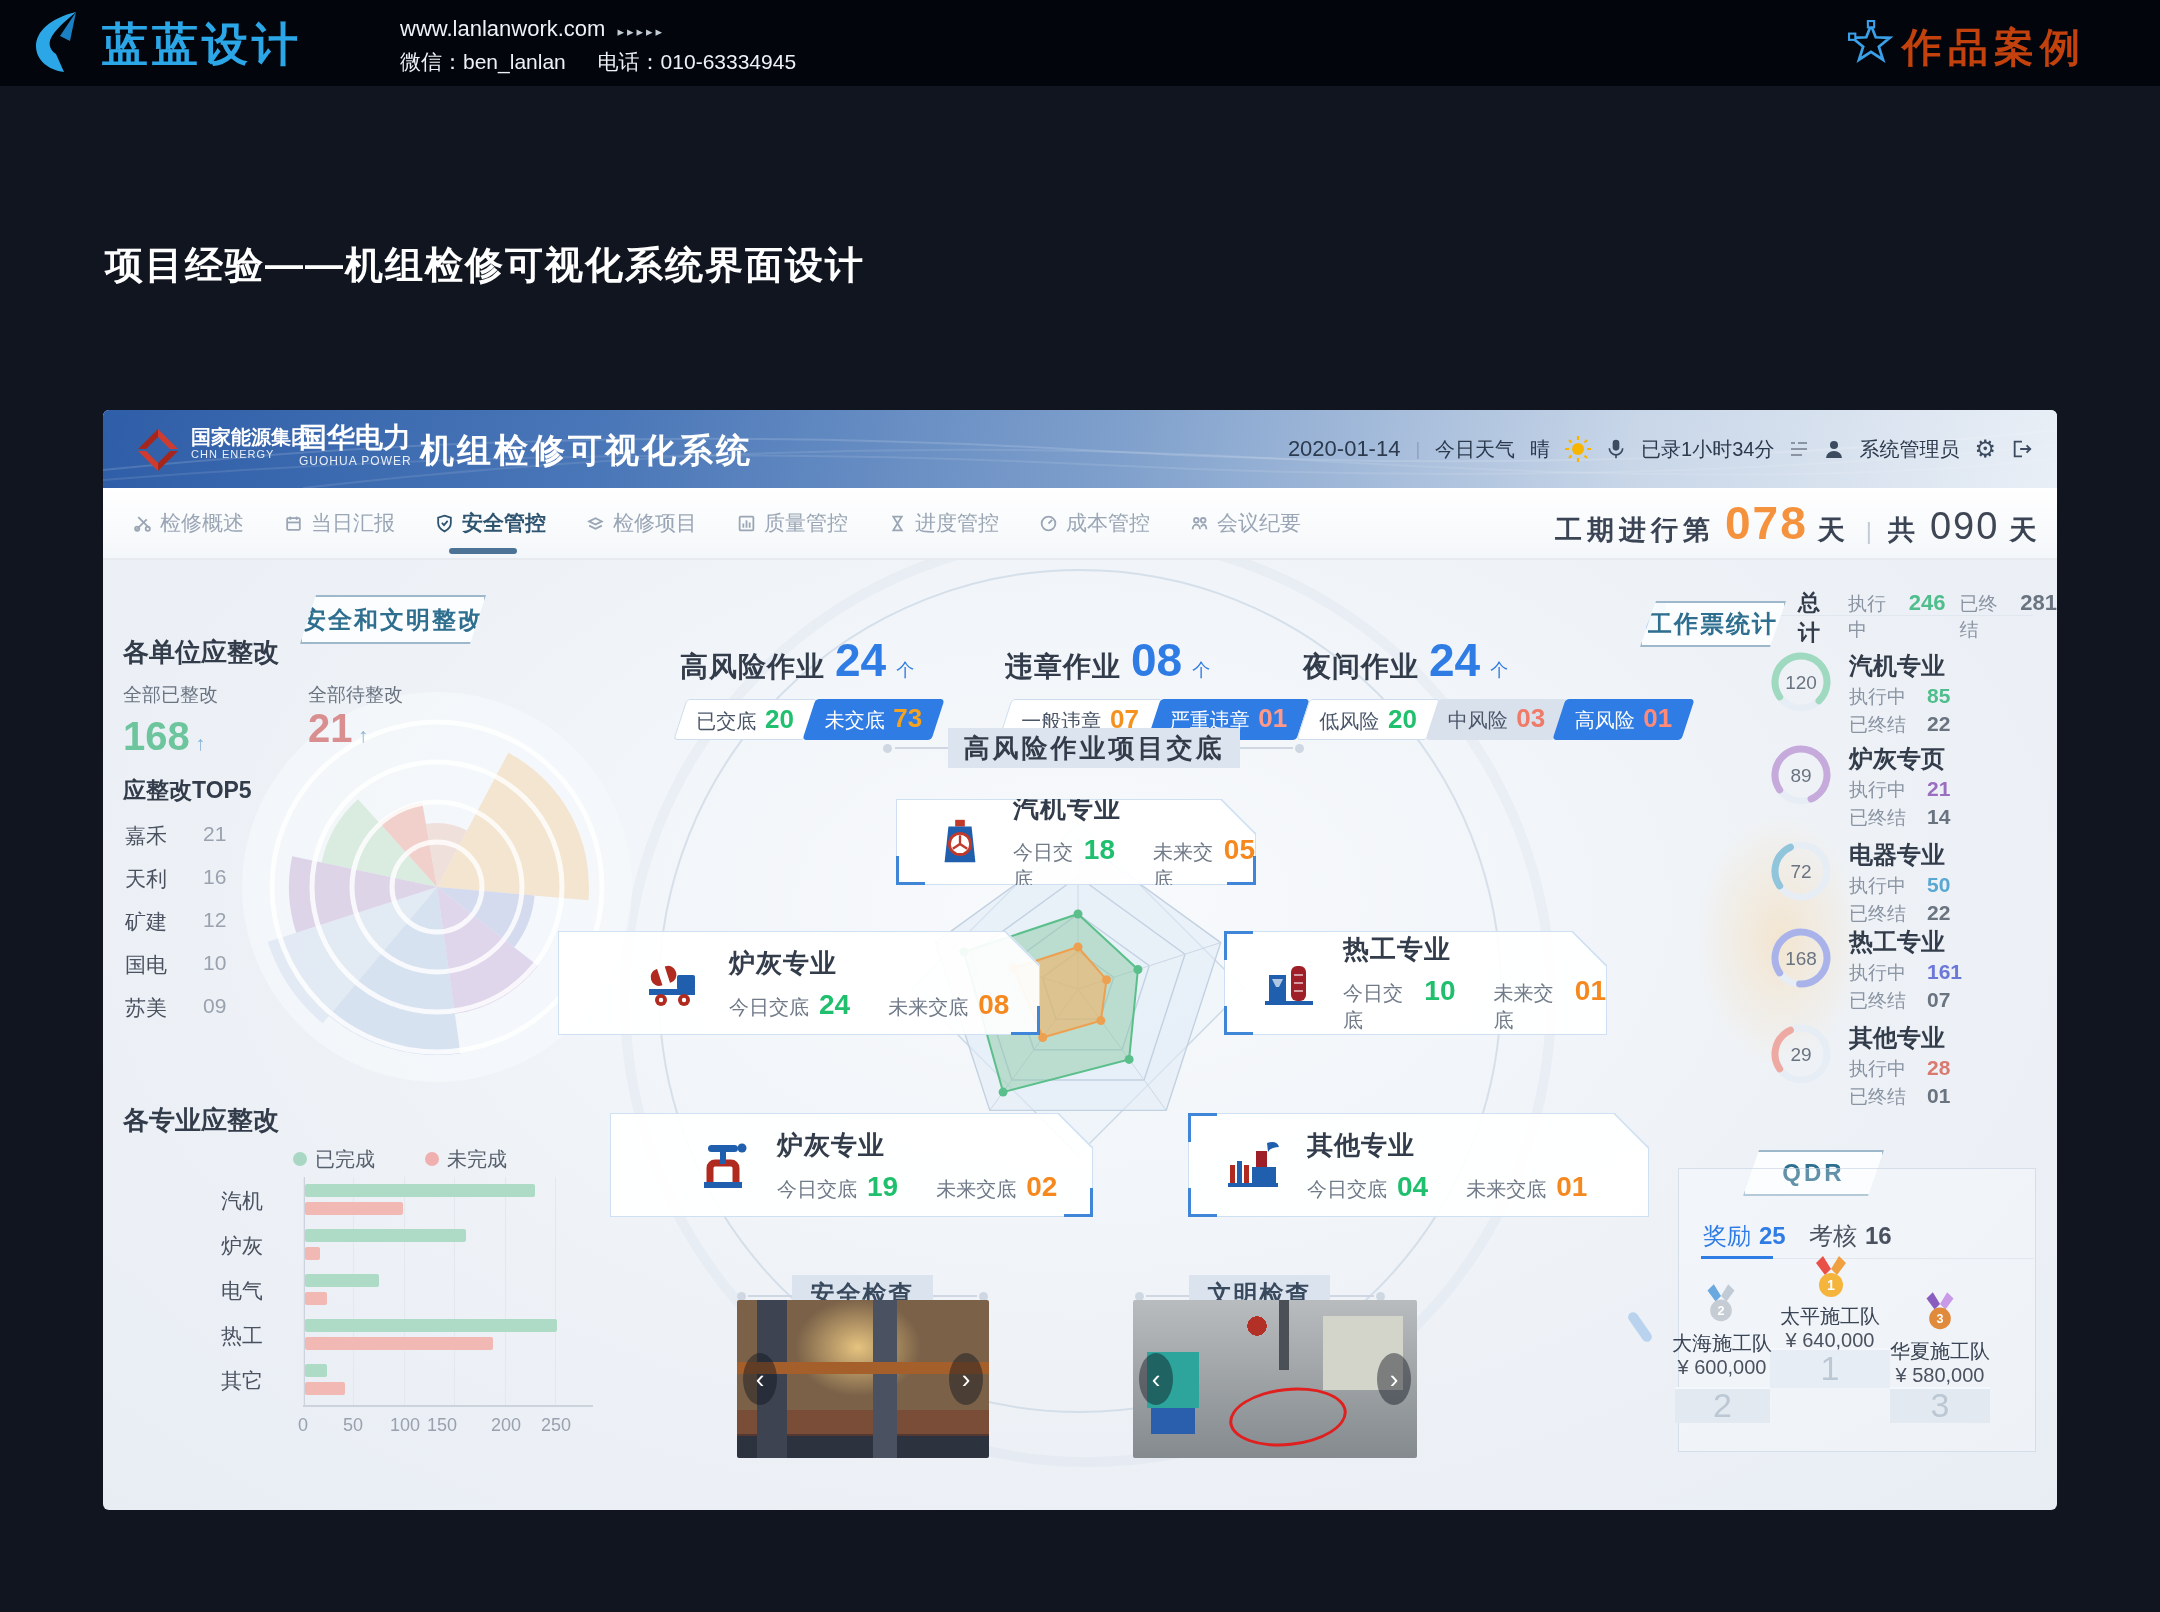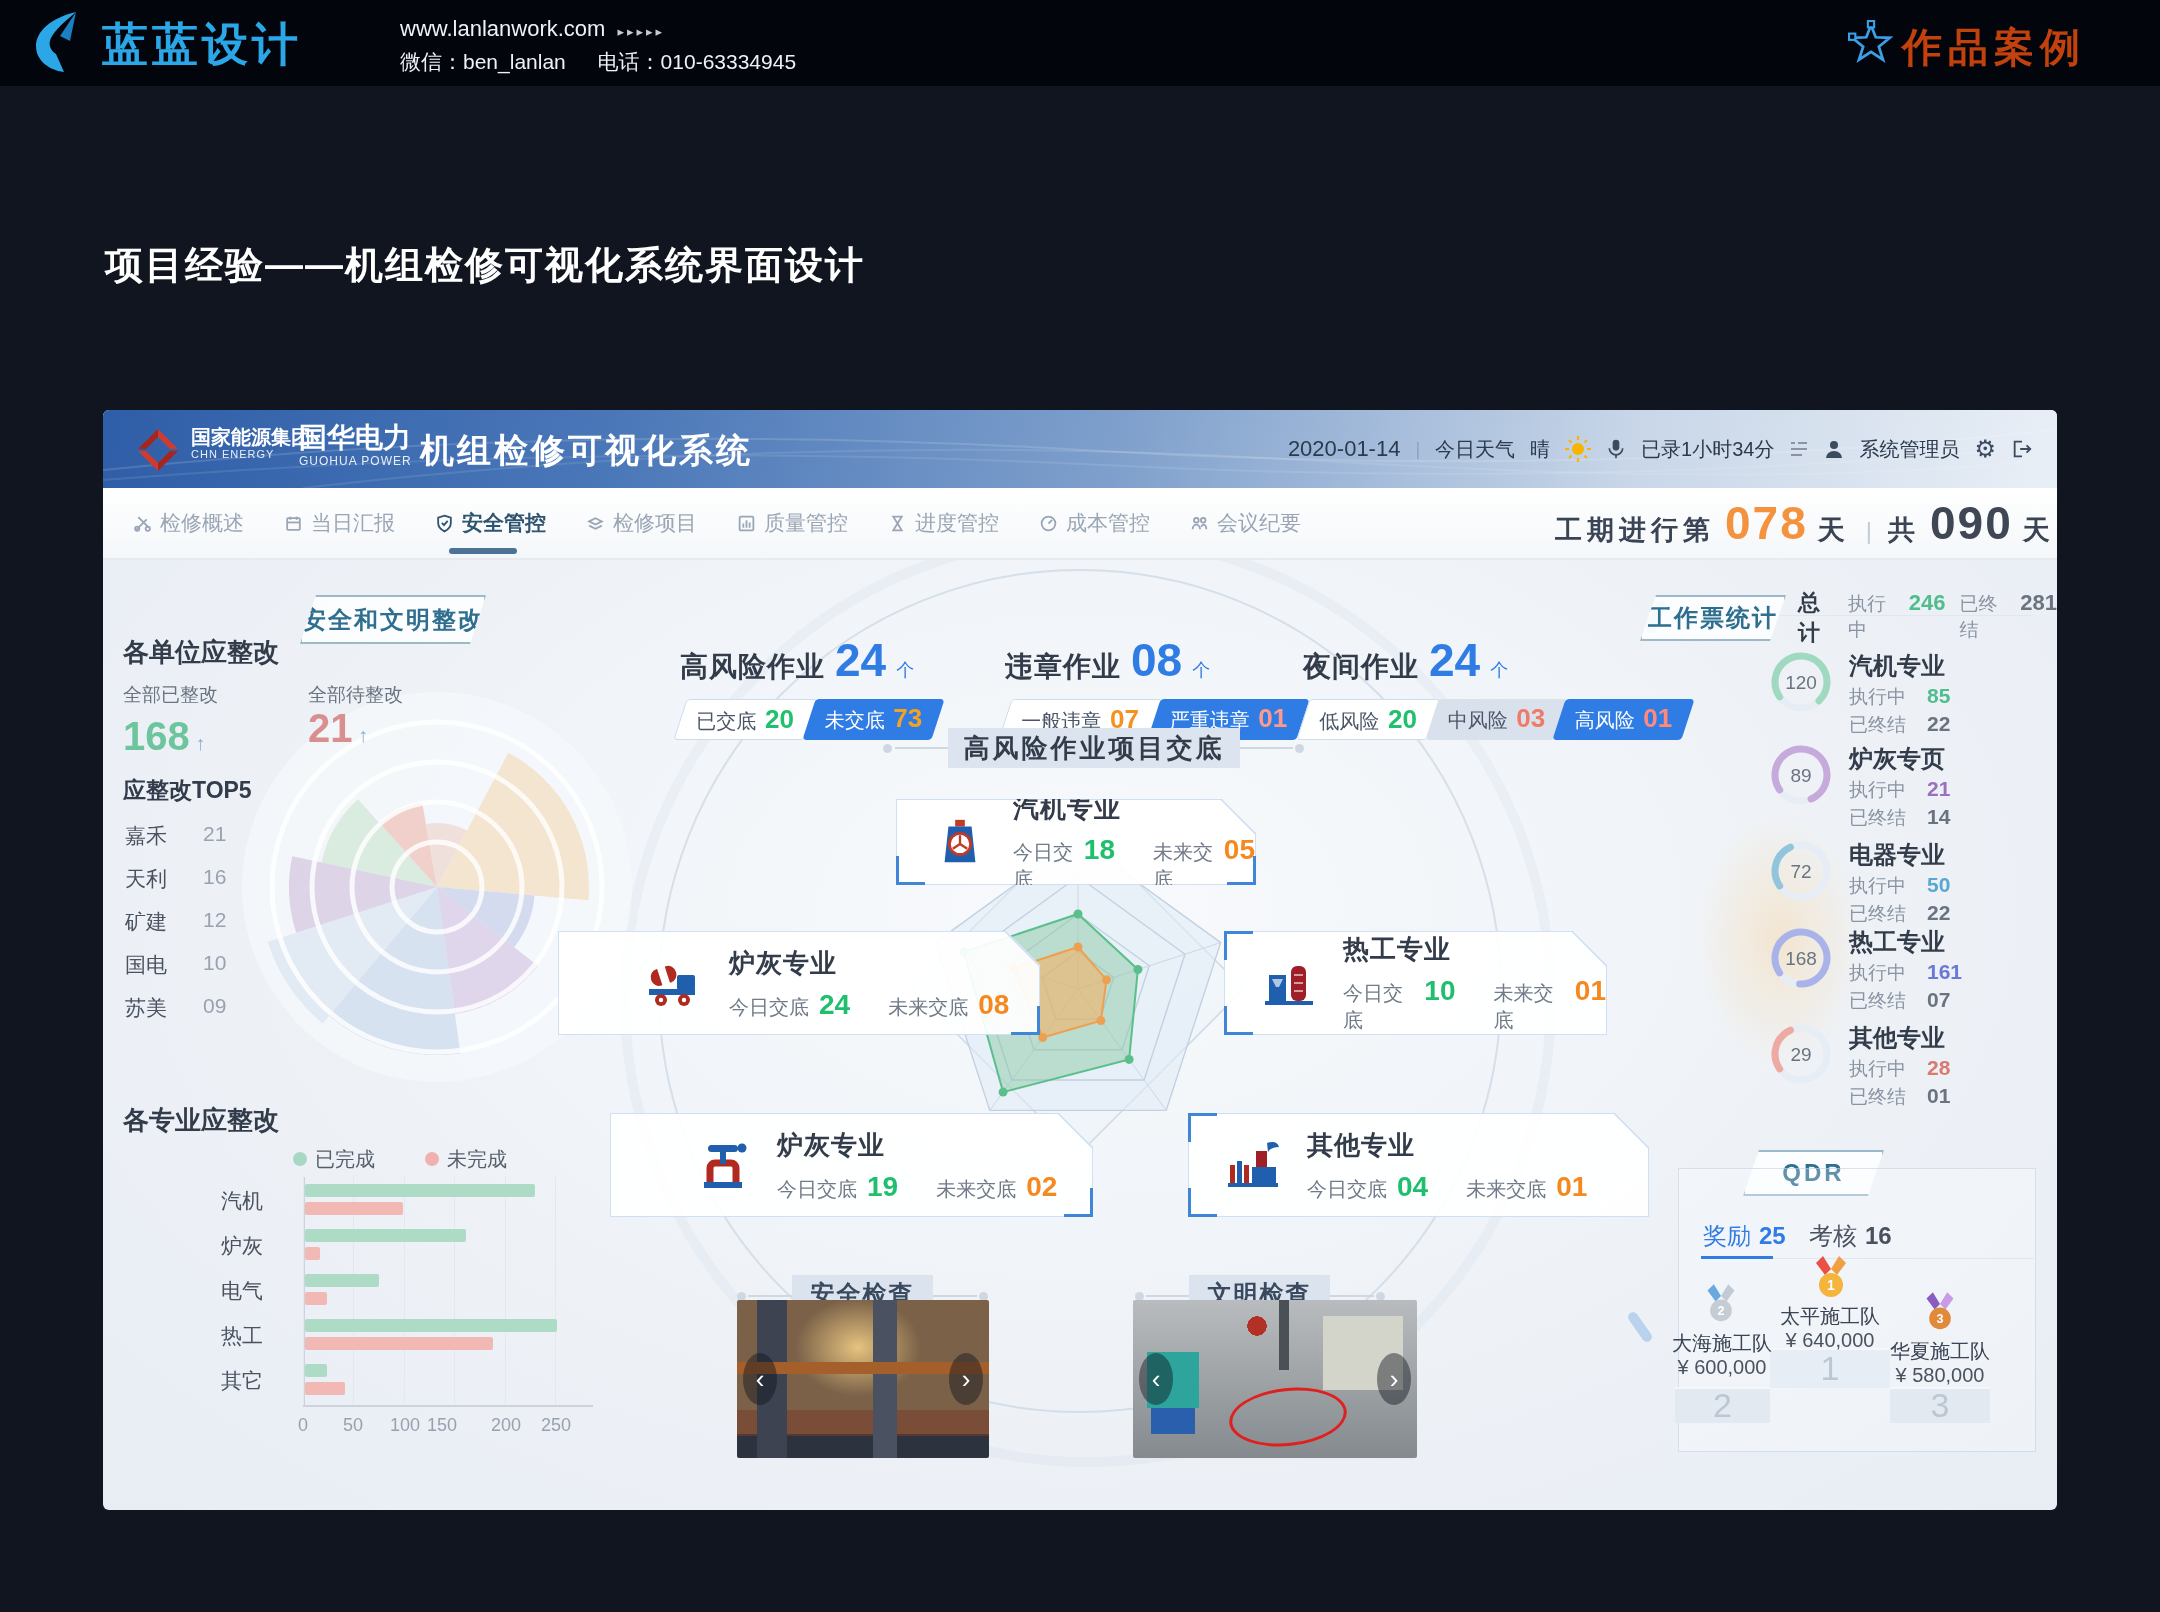--- a/index.html
+++ b/index.html
@@ -31,21 +31,21 @@
   
   #tabbar{position:absolute;left:0;top:78px;width:1954px;height:70px;background:linear-gradient(#ffffff,#f4f7fa);
           border-bottom:2px solid #e7ebf0;}
   .tabs{position:absolute;left:30px;top:0;height:70px;display:flex;align-items:center;gap:40px;}
   .tab{position:relative;display:flex;align-items:center;gap:8px;font-size:21px;color:#9aa6b5;height:70px;cursor:pointer;}
   .tab.active{color:#2e5470;font-weight:700;}
   .tab.active .t-underline{position:absolute;left:14px;bottom:4px;width:68px;height:6px;border-radius:3px;background:#4c7396;}
   #duration{position:absolute;left:1452px;top:86px;display:flex;align-items:baseline;gap:10px;}
   .dur-txt{font-size:27px;font-weight:800;color:#3a4454;letter-spacing:5px;}
   .dur-big-o{font-size:46px;font-weight:800;color:#f5923e;letter-spacing:2px;}
-  .dur-big-g{font-size:46px;font-weight:700;color:#3f4654;letter-spacing:2px;}
+  .dur-big-g{font-size:38px;font-weight:400;color:#3f4654;letter-spacing:2px;}
   .dur-sep{font-size:24px;color:#c2ccd8;margin:0 6px;}
   
   .ring{position:absolute;border-radius:50%;pointer-events:none;}
   #ring1{left:555px;top:159px;width:840px;height:840px;border:2px solid rgba(173,192,212,.4);}
   #ring2{left:517px;top:121px;width:916px;height:916px;border:10px solid rgba(190,208,226,.16);}
   .blue-tick{position:absolute;width:10px;height:34px;border-radius:5px;background:#b9d2ee;}
   #glow-orange{position:absolute;left:1592px;top:400px;width:170px;height:260px;
      background:radial-gradient(closest-side,rgba(247,216,170,.5),rgba(247,216,170,0));}
   
   .secbadge{position:absolute;border:2px solid #9db8cb;background:rgba(252,254,255,.9);color:#2e6e8e;
@@ -666,21 +666,21 @@
     <div class="car-arrow left">‹</div>
     <div class="car-arrow right">›</div>
   </div>
   <div id="photo2" class="photo" style="left:1030px;top:890px;width:284px;height:158px">
     <div class="red-ellipse"></div>
     <div class="car-arrow left">‹</div>
     <div class="car-arrow right">›</div>
   </div>
 
   <div class="r-line" style="left:1678px;top:205px;width:252px"></div>
-  <div class="secbadge" style="left:1537px;top:185px;width:142px;height:42px">工作票统计</div>
+  <div class="secbadge" style="left:1537px;top:191px;width:142px;height:42px">工作票统计</div>
   <div class="tk-total" style="left:1695px;top:178px">
     <span class="tk-bold">总计</span>
     <span class="tk-lab">执行中</span>
     <span class="tk-num-g">246</span>
     <span class="tk-lab">已终结</span>
     <span class="tk-num">281</span>
   </div>
 
   <div class="donut-row" style="left:1666px;top:240px">
     <span class="donut">

